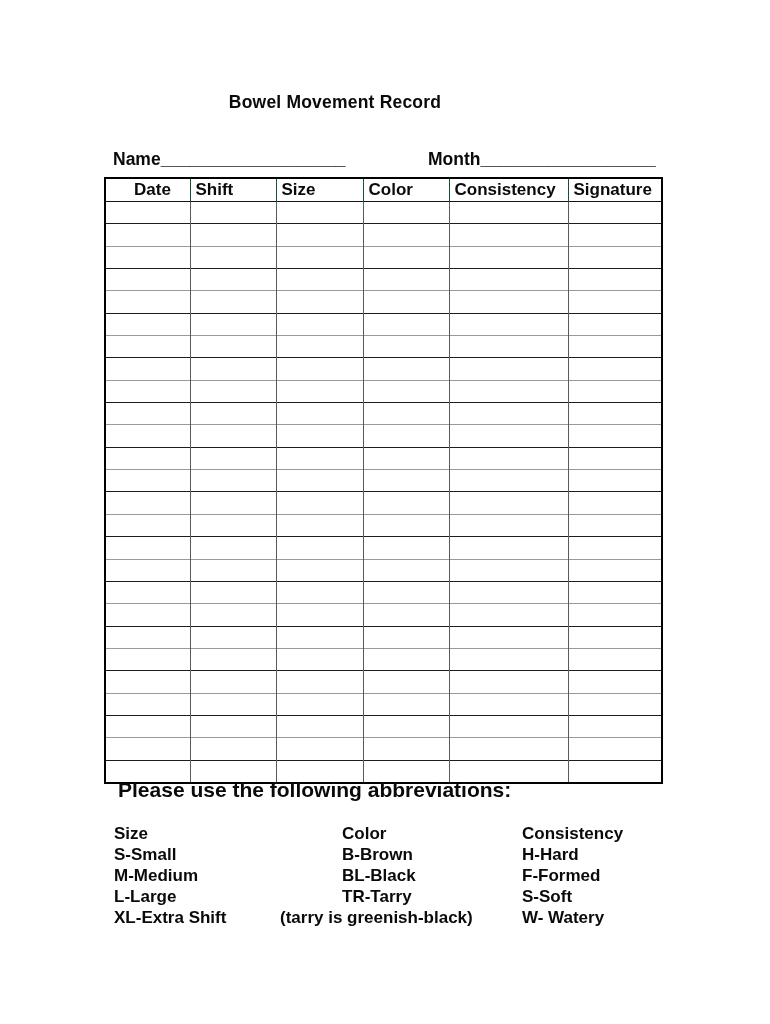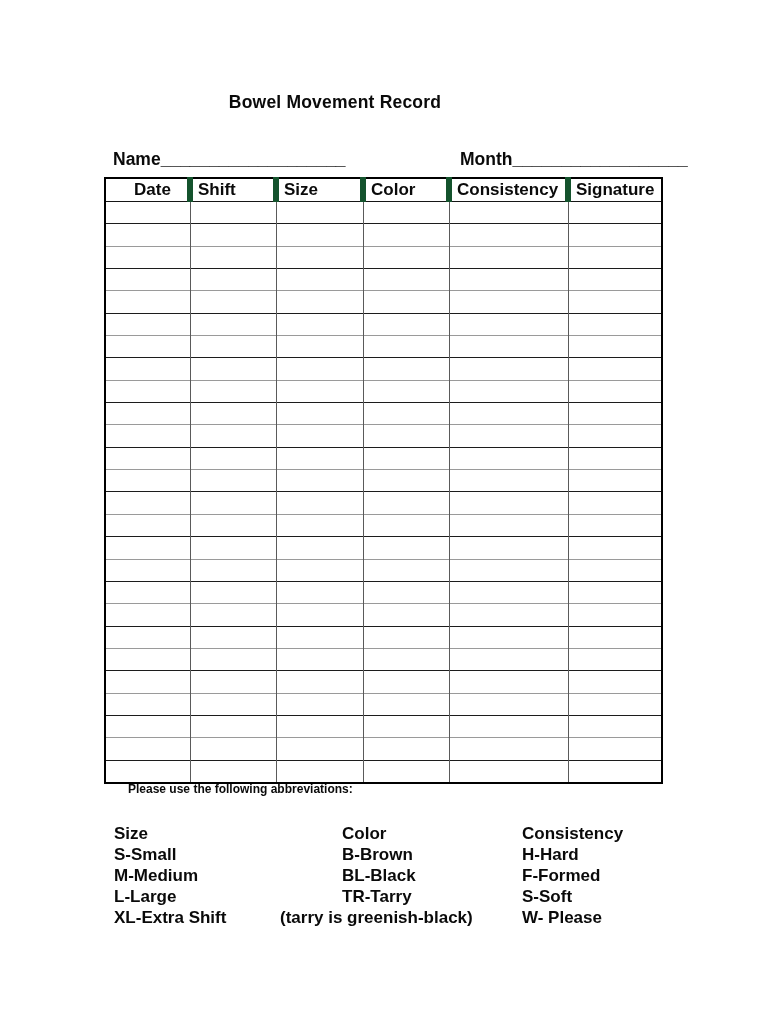--- a/index.html
+++ b/index.html
@@ -15,46 +15,46 @@
   .doc-title{
     position:absolute;top:92px;left:0;width:670px;
     text-align:center;font-size:17.5px;line-height:20px;
     letter-spacing:.2px;
   }
   .field-line{
     position:absolute;top:149px;font-size:17.5px;line-height:21px;
     white-space:pre;
   }
   .field-name{left:113px;}
-  .field-month{left:428px;margin-left:32px;}
+  .field-month{left:428px;}
   .blank-line{letter-spacing:0;}
   .record-table-wrap{position:absolute;left:104px;top:177px;}
   table.record-table{
     border-collapse:collapse;table-layout:fixed;
     width:557px;border:2px solid #000;
   }
   table.record-table th{
     height:21px;font-size:17px;font-weight:700;
     text-align:left;vertical-align:middle;
     padding:0 0 1px 5px;
-    border-left:6px solid #14532d;
+    border-left:1px solid #14532d;
     white-space:nowrap;overflow:hidden;
   }
   table.record-table th:first-child{border-left:none;padding-left:28px;}
   table.record-table td{
     height:21.35px;padding:0;
     border-left:1px solid #5a5a5a;
     border-top:1px solid #1c1c1c;
   }
   table.record-table td:first-child{border-left:none;}
   table.record-table tbody tr:nth-child(odd) td{border-top-color:#9a9a9a;}
   table.record-table tbody tr:first-child td{border-top-color:#161616;}
   .abbrev-intro{
-    position:absolute;left:128px;top:779px;
-    font-size:12px;line-height:21px;
+    position:absolute;left:118px;top:779px;
+    font-size:21px;line-height:21px;
   }
   .abbrev-col{
     position:absolute;top:823px;
     font-size:17px;line-height:21px;
   }
   .abbrev-col div{height:21px;white-space:pre;}
   .abbrev-col-size{left:114px;}
   .abbrev-col-color{left:342px;}
   .abbrev-col-consistency{left:522px;}
   .abbrev-note{
@@ -321,14 +321,14 @@
   <div>TR-Tarry</div>
 </div>
 
 <div class="abbrev-note">(tarry is greenish-black)</div>
 
 <div class="abbrev-col abbrev-col-consistency">
   <div>Consistency</div>
   <div>H-Hard</div>
   <div>F-Formed</div>
   <div>S-Soft</div>
-  <div>W- Please</div>
+  <div>W- Watery</div>
 </div>
 
 </body></html>

